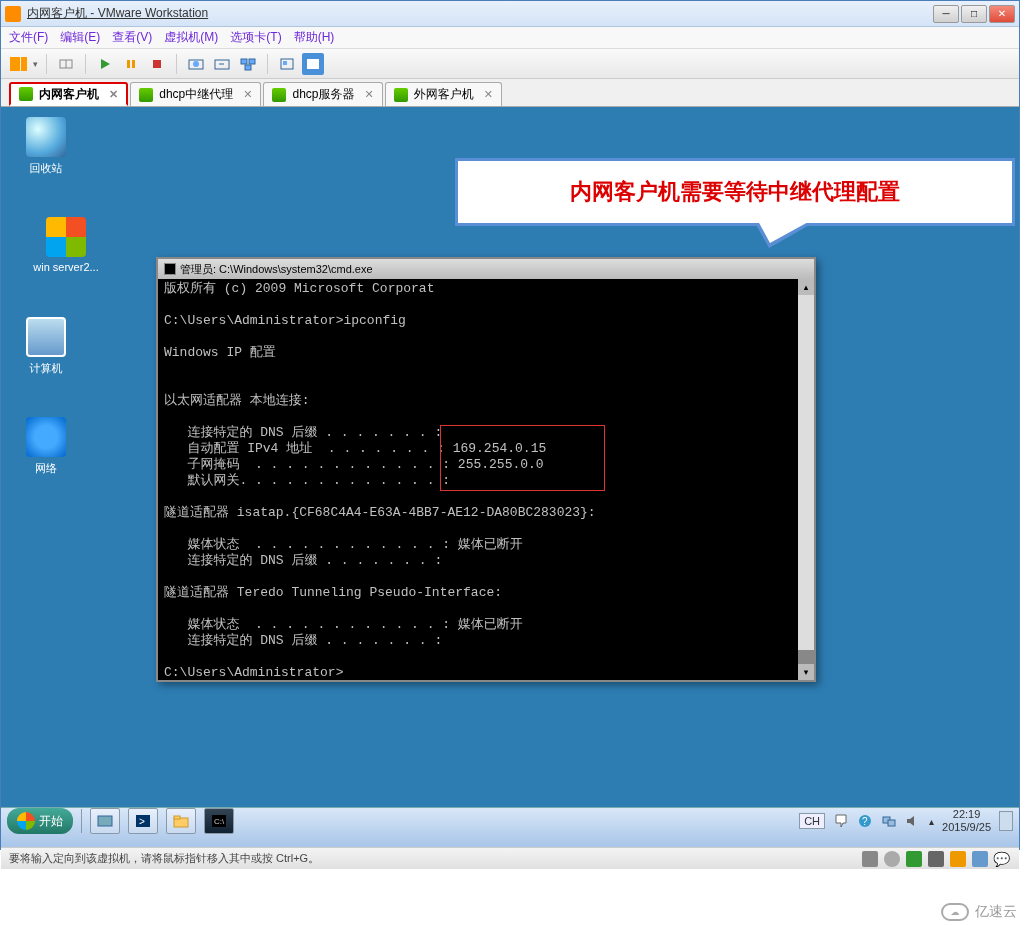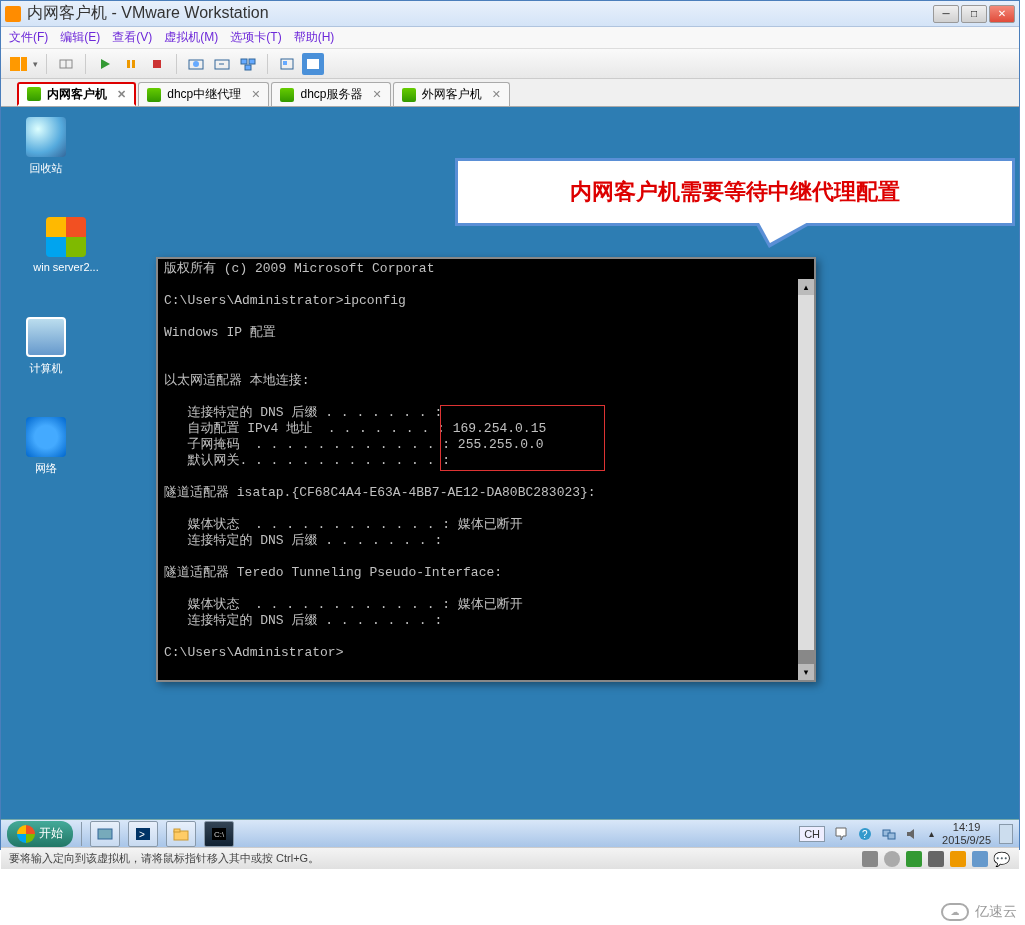--- a/index.html
+++ b/index.html
@@ -3,38 +3,38 @@
 <meta charset="utf-8">
 <style>
 * { margin: 0; padding: 0; box-sizing: border-box; }
 body { font-family: "Microsoft YaHei", Tahoma, Arial, sans-serif; font-size: 12px; background: #fff; width: 1025px; height: 925px; overflow: hidden; position: relative; }
 
 
 .vmware-window { width: 1020px; height: 850px; border: 1px solid #4a7ebb; background: #f0f0f0; }
 .titlebar { height: 26px; background: linear-gradient(to bottom, #e8f0fb, #d4e4f7); display: flex; align-items: center; justify-content: space-between; padding: 0 4px; border-bottom: 1px solid #b0c4de; }
 .titlebar-left { display: flex; align-items: center; gap: 6px; }
 .titlebar-icon { width: 16px; height: 16px; background: #ff8c00; border-radius: 2px; display: inline-block; }
-.titlebar-text { font-size: 16px; color: #333; }
+.titlebar-text { font-size: 12px; color: #333; text-decoration: underline; }
 .window-controls { display: flex; gap: 2px; }
 .win-btn { width: 26px; height: 18px; border: 1px solid #999; border-radius: 2px; display: flex; align-items: center; justify-content: center; font-size: 10px; cursor: pointer; }
 .win-min { background: linear-gradient(#f0f0f0,#d0d0d0); }
 .win-max { background: linear-gradient(#f0f0f0,#d0d0d0); }
 .win-close { background: linear-gradient(#f48b7b,#e04b3a); color: #fff; }
 
 .menubar { height: 22px; background: #f8f8f8; display: flex; align-items: center; padding: 0 8px; gap: 12px; border-bottom: 1px solid #ddd; }
 .menu-item { font-size: 12px; color: #6d28d9; cursor: pointer; }
 
 .toolbar { height: 30px; background: linear-gradient(#fafafa,#e8e8e8); display: flex; align-items: center; padding: 0 6px; gap: 4px; border-bottom: 1px solid #ccc; }
 .tb-btn { width: 22px; height: 22px; display: flex; align-items: center; justify-content: center; border-radius: 2px; cursor: pointer; }
 .tb-sep { width: 1px; height: 20px; background: #ccc; margin: 0 4px; }
 .tb-orange { background: #ff9900; width: 10px; height: 14px; display: inline-block; margin-right: 1px; }
 .tb-orange2 { background: #ff9900; width: 6px; height: 14px; display: inline-block; }
 
 
-.vmtabs { height: 28px; background: #f0f0f0; display: flex; align-items: flex-end; padding: 0 16px; gap: 2px; border-bottom: 1px solid #aaa; }
+.vmtabs { height: 28px; background: #f0f0f0; display: flex; align-items: flex-end; padding: 0 8px; gap: 2px; border-bottom: 1px solid #aaa; }
 .vmtab { height: 24px; background: #f8f8f8; border: 1px solid #aaa; border-bottom: none; border-radius: 3px 3px 0 0; display: flex; align-items: center; padding: 0 8px; gap: 6px; font-size: 12px; cursor: pointer; }
 .vmtab.active { background: #fff; border: 2px solid #d00; border-bottom: 2px solid #fff; font-weight: bold; }
 .vmtab-icon { width: 14px; height: 14px; display: inline-block; }
 .vmtab-icon.green { background: linear-gradient(#6c0,#390); border-radius: 2px; }
 .vmtab-close { color: #888; font-size: 11px; cursor: pointer; margin-left: 4px; }
 
 
 .vm-desktop { position: relative; width: 100%; height: 740px; background: #2d7db3; overflow: hidden; }
 .desktop-icon { position: absolute; width: 70px; text-align: center; color: #fff; font-size: 11px; cursor: pointer; }
 .desktop-icon .ico { width: 40px; height: 40px; margin: 0 auto 4px; border-radius: 4px; }
@@ -52,21 +52,21 @@
 .cmd-scroll-thumb { position: absolute; bottom: 16px; width: 100%; height: 14px; background: #888; }
 .cmd-scroll-arrow { position: absolute; width: 100%; height: 16px; background: #bbb; display: flex; align-items: center; justify-content: center; font-size: 9px; }
 .highlight-box { position: absolute; border: 1px solid #d33; pointer-events: none; }
 
 
 .callout { position: absolute; left: 455px; top: 158px; width: 560px; background: #fff; border: 3px solid #5a8fd6; padding: 16px 20px; font-size: 22px; font-weight: bold; color: #d00; text-align: center; }
 .callout::after { content: ""; position: absolute; left: 300px; bottom: -20px; width: 0; height: 0; border-left: 12px solid transparent; border-right: 40px solid transparent; border-top: 22px solid #fff; }
 .callout::before { content: ""; position: absolute; left: 297px; bottom: -25px; width: 0; height: 0; border-left: 14px solid transparent; border-right: 44px solid transparent; border-top: 25px solid #5a8fd6; }
 
 
-.guest-taskbar { position: absolute; bottom: 0; left: 0; right: 0; height: 28px; background: linear-gradient(#d9e7f8,#a8c5e8); display: flex; align-items: center; justify-content: space-between; padding: 0 6px; border-top: 1px solid #7aa; }
+.guest-taskbar { position: absolute; bottom: 0; left: 0; right: 0; height: 40px; background: linear-gradient(#d9e7f8,#a8c5e8); display: flex; align-items: flex-start; justify-content: space-between; padding: 0 6px; border-top: 1px solid #7aa; }
 .start-btn { display: flex; align-items: center; gap: 4px; background: linear-gradient(#4a9,#276); color: #fff; padding: 4px 10px; border-radius: 12px; font-size: 12px; cursor: pointer; }
 .start-orb { width: 18px; height: 18px; background: conic-gradient(#f25022 0 25%, #7fba00 0 50%, #00a4ef 0 75%, #ffb900 0); border-radius: 50%; }
 .taskbar-left { display: flex; align-items: center; gap: 8px; }
 .task-item { width: 30px; height: 26px; background: linear-gradient(#e8f0fb,#c8daf0); border: 1px solid #89a; border-radius: 2px; display: flex; align-items: center; justify-content: center; cursor: pointer; }
 .task-item.active { background: linear-gradient(#345,#123); }
 .taskbar-right { display: flex; align-items: center; gap: 8px; font-size: 11px; color: #333; }
 .tray-icon { width: 16px; height: 16px; display: inline-block; }
 .clock { text-align: center; line-height: 13px; }
 
 
@@ -206,20 +206,24 @@
     <div class="desktop-icon" style="left:10px; top:210px;">
       <div class="ico ico-computer"></div>
       <div>计算机</div>
     </div>
     <div class="desktop-icon" style="left:10px; top:310px;">
       <div class="ico ico-network"></div>
       <div>网络</div>
     </div>
 
     <div class="cmd-window">
+      <div class="cmd-titlebar">
+        <span class="cmd-titlebar-icon"></span>
+        <span>管理员: C:\Windows\system32\cmd.exe</span>
+      </div>
       <div class="cmd-body"><span>版权所有 (c) 2009 Microsoft Corporat</span>
 <span></span>
 <span>C:\Users\Administrator&gt;ipconfig</span>
 <span></span>
 <span>Windows IP 配置</span>
 <span></span>
 <span></span>
 <span>以太网适配器 本地连接:</span>
 <span></span>
 <span>   连接特定的 DNS 后缀 . . . . . . . :</span>
@@ -297,21 +301,21 @@
               <rect x="7" y="7" width="7" height="6" fill="#9bd" stroke="#369"></rect>
             </svg>
           </span>
         <span class="tray-icon">
             <svg width="16" height="16">
               <polygon points="2,6 5,6 9,3 9,13 5,10 2,10" fill="#666"></polygon>
             </svg>
           </span>
         <span style="font-size:10px;">▴</span>
         <div class="clock">
-          <div>14:19</div>
+          <div>22:19</div>
           <div>2015/9/25</div>
         </div>
         <span style="border:1px solid #89a;padding:1px 6px;width:6px;height:20px;background:#cde;"></span>
       </div>
     </div>
 
   </div>
 
   <div class="vmware-status">
     <span>要将输入定向到该虚拟机，请将鼠标指针移入其中或按 Ctrl+G。</span>

